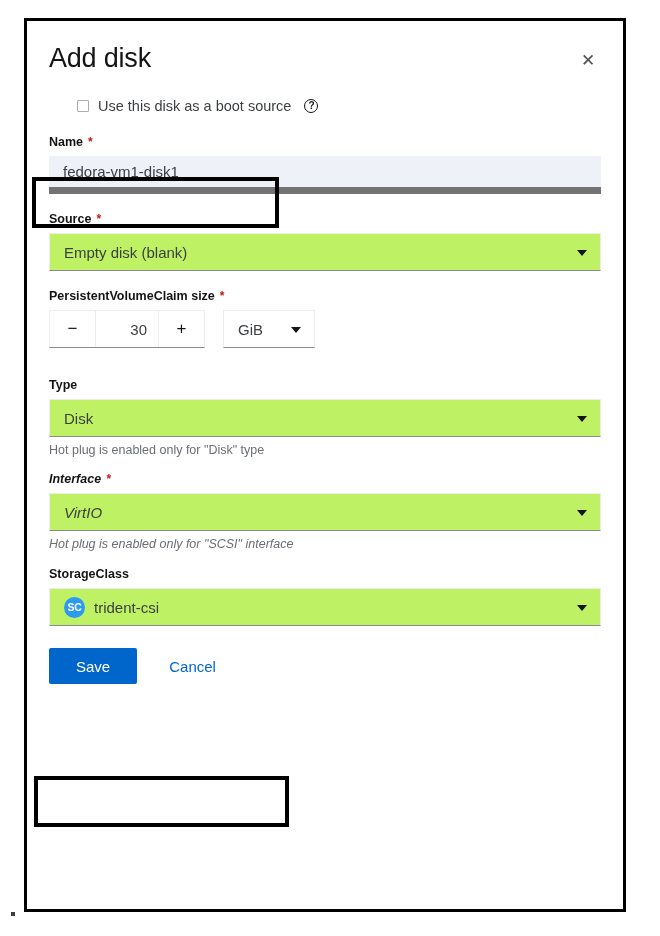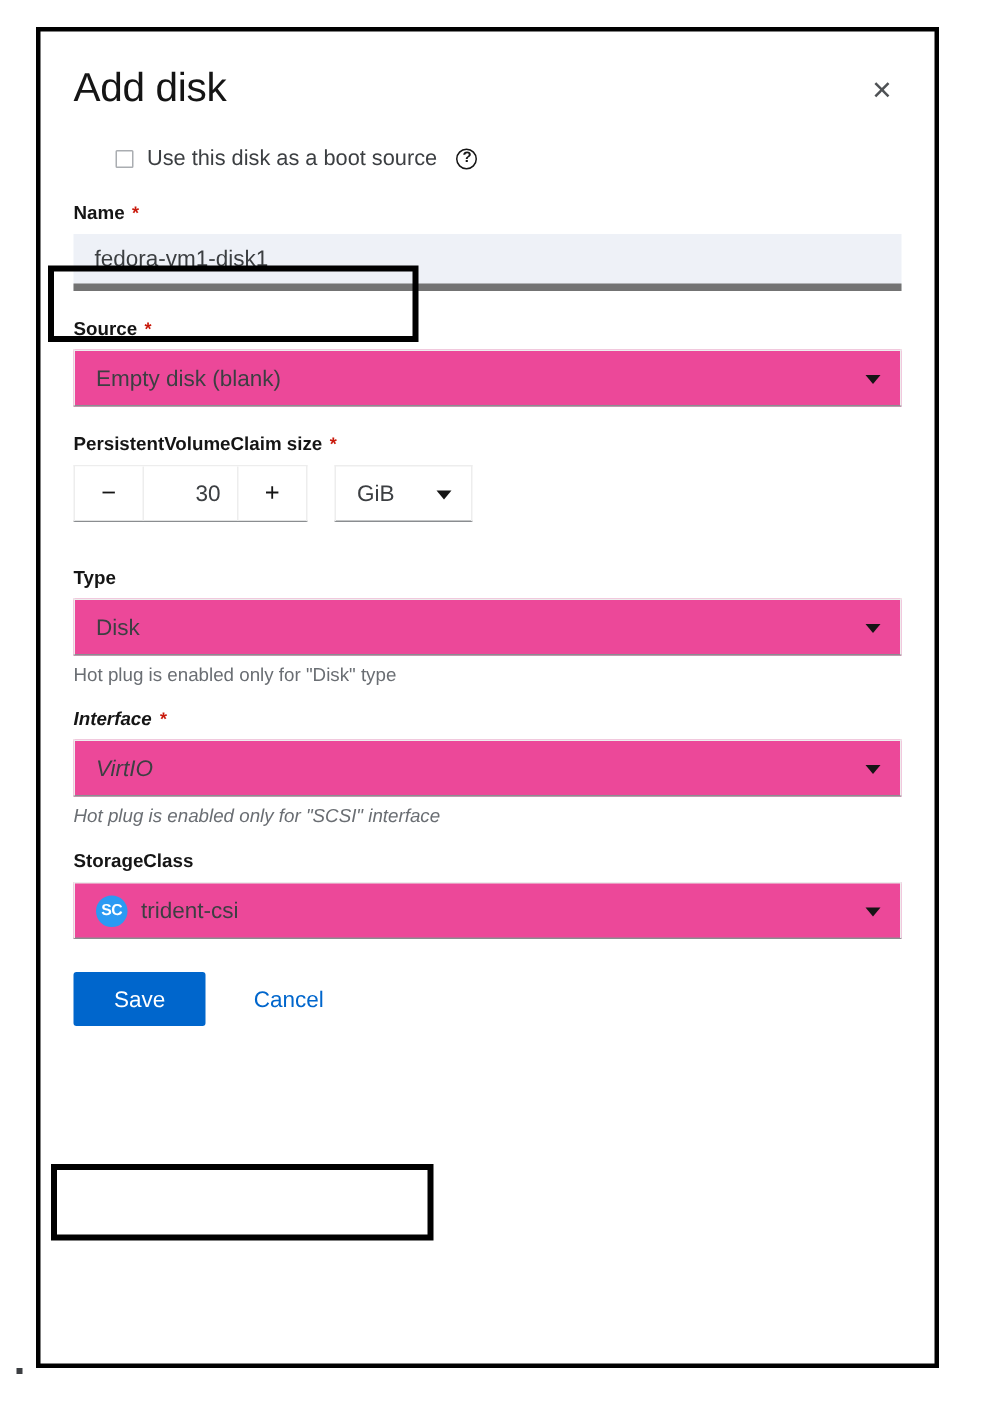--- a/index.html
+++ b/index.html
@@ -106,35 +106,35 @@
     margin-left: 5px;
     font-size: 12px;
   }
 
   
   .text-input {
     width: 100%;
     height: 38px;
     background: #eef1f7;
     border: none;
-    border-bottom: 5px solid #737373;
+    border-bottom: 7px solid #737373;
     padding: 0 14px;
     font-size: 15px;
     color: #3c3f42;
     font-family: "Liberation Sans", sans-serif;
     display: flex;
     align-items: center;
   }
 
   
   .select {
     position: relative;
     width: 100%;
     height: 38px;
-    background: #ec4899;
+    background: #bef264;
     border: 1px solid #ededed;
     border-bottom: 1px solid #8a8d90;
     display: flex;
     align-items: center;
     padding: 0 34px 0 14px;
     font-size: 15px;
     color: #3c3f42;
     cursor: pointer;
   }
   .caret {

